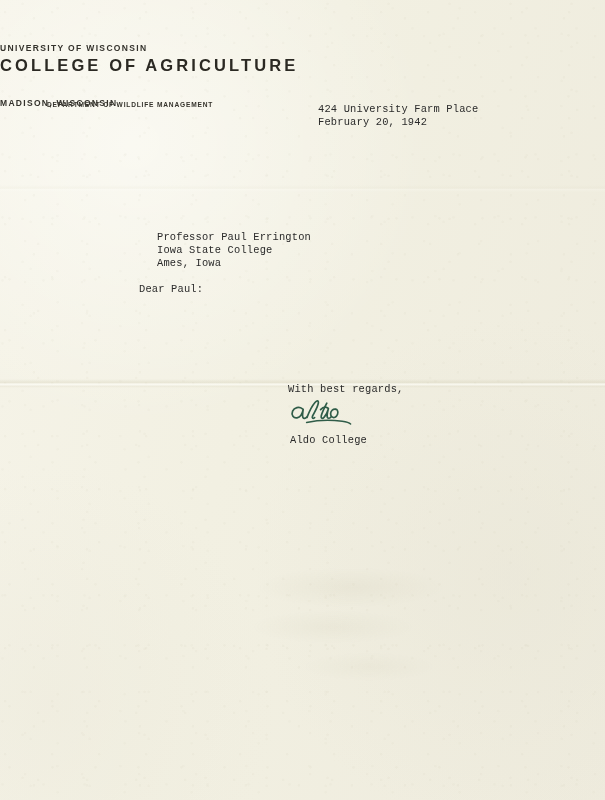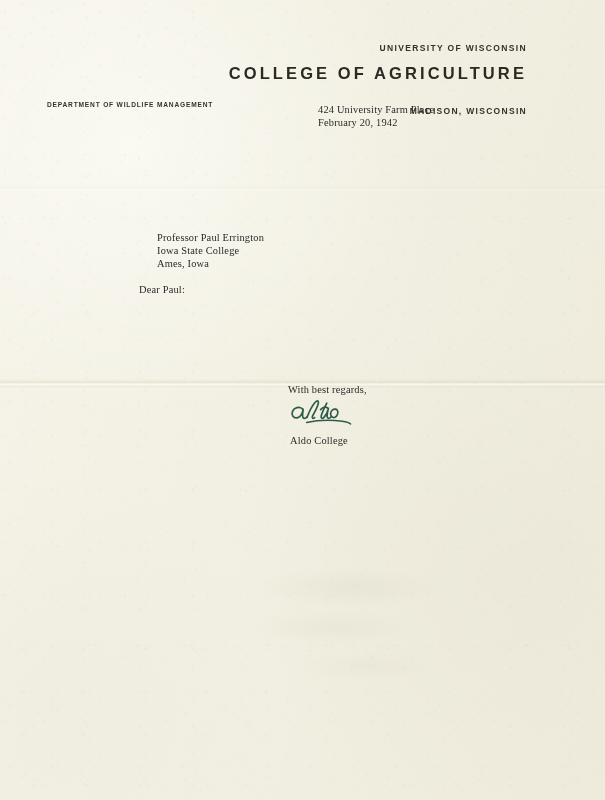--- a/index.html
+++ b/index.html
@@ -88,35 +88,35 @@
       rgba(255,255,250,0.40) 62%,
       rgba(205,200,173,0) 100%);
   }
 
   
   .letterhead {
     position: absolute;
     left: 0;
     top: 44px;
     width: 527px;
-    text-align: right;
+    text-align: left;
   }
 
   .lh-university {
     font-family: "Liberation Sans", "DejaVu Sans", sans-serif;
     font-weight: bold;
     font-size: 8.5px;
     letter-spacing: 1.35px;
     color: #34322c;
     text-transform: uppercase;
     line-height: 1;
   }
 
   .lh-college {
-    margin-top: 12px;
+    margin-top: 4px;
     font-family: "Liberation Sans", "DejaVu Sans", sans-serif;
     font-weight: bold;
     font-size: 16.5px;
     letter-spacing: 3.1px;
     color: #2b2923;
     text-transform: uppercase;
     line-height: 1;
   }
 
   .lh-city {
@@ -139,21 +139,21 @@
     font-size: 6.6px;
     letter-spacing: 0.82px;
     color: #35332c;
     text-transform: uppercase;
     line-height: 1;
     white-space: nowrap;
   }
 
   
   .typed {
-    font-family: Liberation Serif, serif;
+    font-family: Liberation Mono, monospace;
     font-size: 10.4px;
     line-height: 13.1px;
     color: #2a2a2a;
     white-space: pre;
     letter-spacing: 0.18px;
   }
 
   .return-address {
     position: absolute;
     left: 318px;

